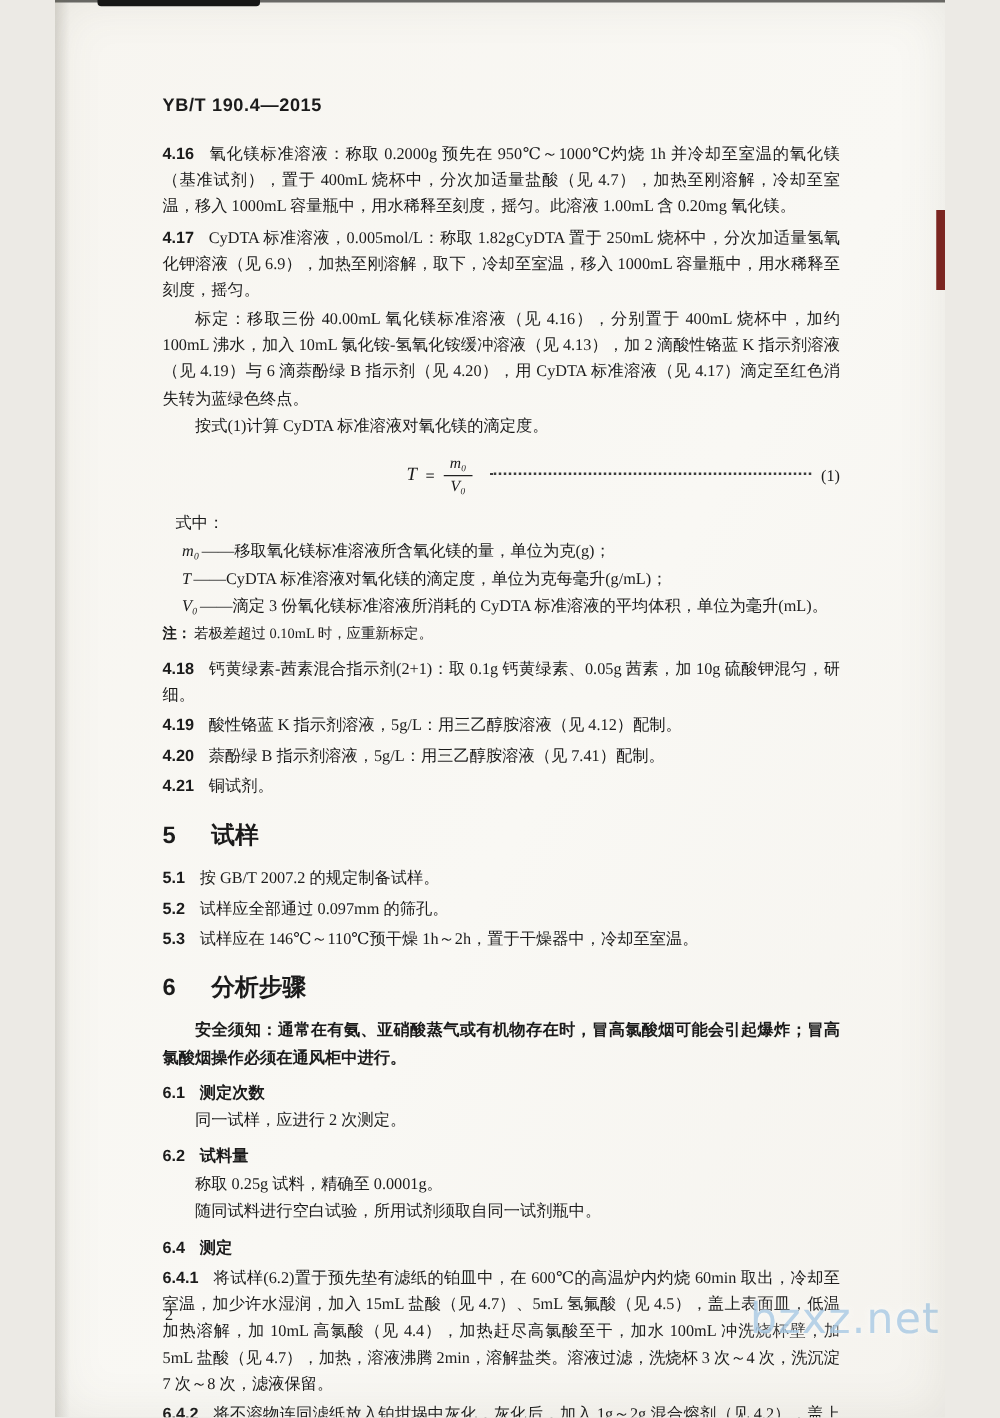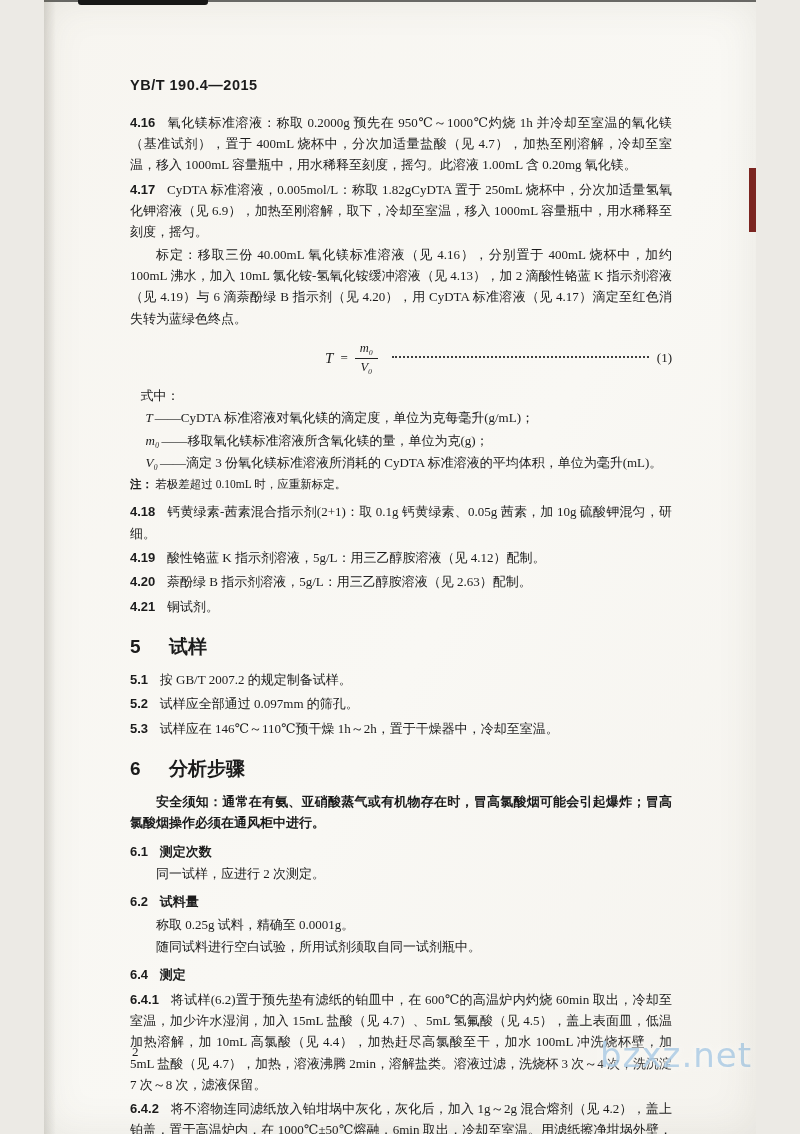--- a/index.html
+++ b/index.html
@@ -72,46 +72,47 @@
 
   <main class="content">
     <div class="doc-header">YB/T 190.4—2015</div>
 
     <p class="clause"><b class="cnum">4.16</b><span>氧化镁标准溶液：称取 0.2000g 预先在 950℃～1000℃灼烧 1h 并冷却至室温的氧化镁（基准试剂），置于 400mL 烧杯中，分次加适量盐酸（见 4.7），加热至刚溶解，冷却至室温，移入 1000mL 容量瓶中，用水稀释至刻度，摇匀。此溶液 1.00mL 含 0.20mg 氧化镁。</span></p>
 
     <p class="clause"><b class="cnum">4.17</b><span>CyDTA 标准溶液，0.005mol/L：称取 1.82gCyDTA 置于 250mL 烧杯中，分次加适量氢氧化钾溶液（见 6.9），加热至刚溶解，取下，冷却至室温，移入 1000mL 容量瓶中，用水稀释至刻度，摇匀。</span></p>
 
     <p class="indent">标定：移取三份 40.00mL 氧化镁标准溶液（见 4.16），分别置于 400mL 烧杯中，加约 100mL 沸水，加入 10mL 氯化铵-氢氧化铵缓冲溶液（见 4.13），加 2 滴酸性铬蓝 K 指示剂溶液（见 4.19）与 6 滴萘酚绿 B 指示剂（见 4.20），用 CyDTA 标准溶液（见 4.17）滴定至红色消失转为蓝绿色终点。</p>
 
+    <p class="indent">按式(1)计算 CyDTA 标准溶液对氧化镁的滴定度。</p>
 
     <div class="formula-row">
       <span class="fspacer"></span>
       <span class="formula">
         <i class="fvar">T</i>
         <span class="feq">=</span>
         <span class="frac">
           <span class="fnum">m₀</span>
           <span class="fden">V₀</span>
         </span>
       </span>
       <span class="leader"></span>
       <span class="flabel">(1)</span>
     </div>
 
     <p class="indent-sm">式中：</p>
 
+    <p class="defrow"><i class="term">m₀</i><span>——移取氧化镁标准溶液所含氧化镁的量，单位为克(g)；</span></p>
     <p class="defrow"><i class="term">T</i><span>——CyDTA 标准溶液对氧化镁的滴定度，单位为克每毫升(g/mL)；</span></p>
-    <p class="defrow"><i class="term">m₀</i><span>——移取氧化镁标准溶液所含氧化镁的量，单位为克(g)；</span></p>
     <p class="defrow"><i class="term">V₀</i><span>——滴定 3 份氧化镁标准溶液所消耗的 CyDTA 标准溶液的平均体积，单位为毫升(mL)。</span></p>
 
     <p class="note"><b>注：</b><span>若极差超过 0.10mL 时，应重新标定。</span></p>
 
     <p class="clause"><b class="cnum">4.18</b><span>钙黄绿素-茜素混合指示剂(2+1)：取 0.1g 钙黄绿素、0.05g 茜素，加 10g 硫酸钾混匀，研细。</span></p>
     <p class="clause"><b class="cnum">4.19</b><span>酸性铬蓝 K 指示剂溶液，5g/L：用三乙醇胺溶液（见 4.12）配制。</span></p>
-    <p class="clause"><b class="cnum">4.20</b><span>萘酚绿 B 指示剂溶液，5g/L：用三乙醇胺溶液（见 2.63）配制。</span></p>
+    <p class="clause"><b class="cnum">4.20</b><span>萘酚绿 B 指示剂溶液，5g/L：用三乙醇胺溶液（见 7.41）配制。</span></p>
     <p class="clause"><b class="cnum">4.21</b><span>铜试剂。</span></p>
 
     <h2 class="sec"><b class="secnum">5</b><span>试样</span></h2>
 
     <p class="clause"><b class="cnum">5.1</b><span>按 GB/T 2007.2 的规定制备试样。</span></p>
     <p class="clause"><b class="cnum">5.2</b><span>试样应全部通过 0.097mm 的筛孔。</span></p>
     <p class="clause"><b class="cnum">5.3</b><span>试样应在 146℃～110℃预干燥 1h～2h，置于干燥器中，冷却至室温。</span></p>
 
     <h2 class="sec"><b class="secnum">6</b><span>分析步骤</span></h2>
 

